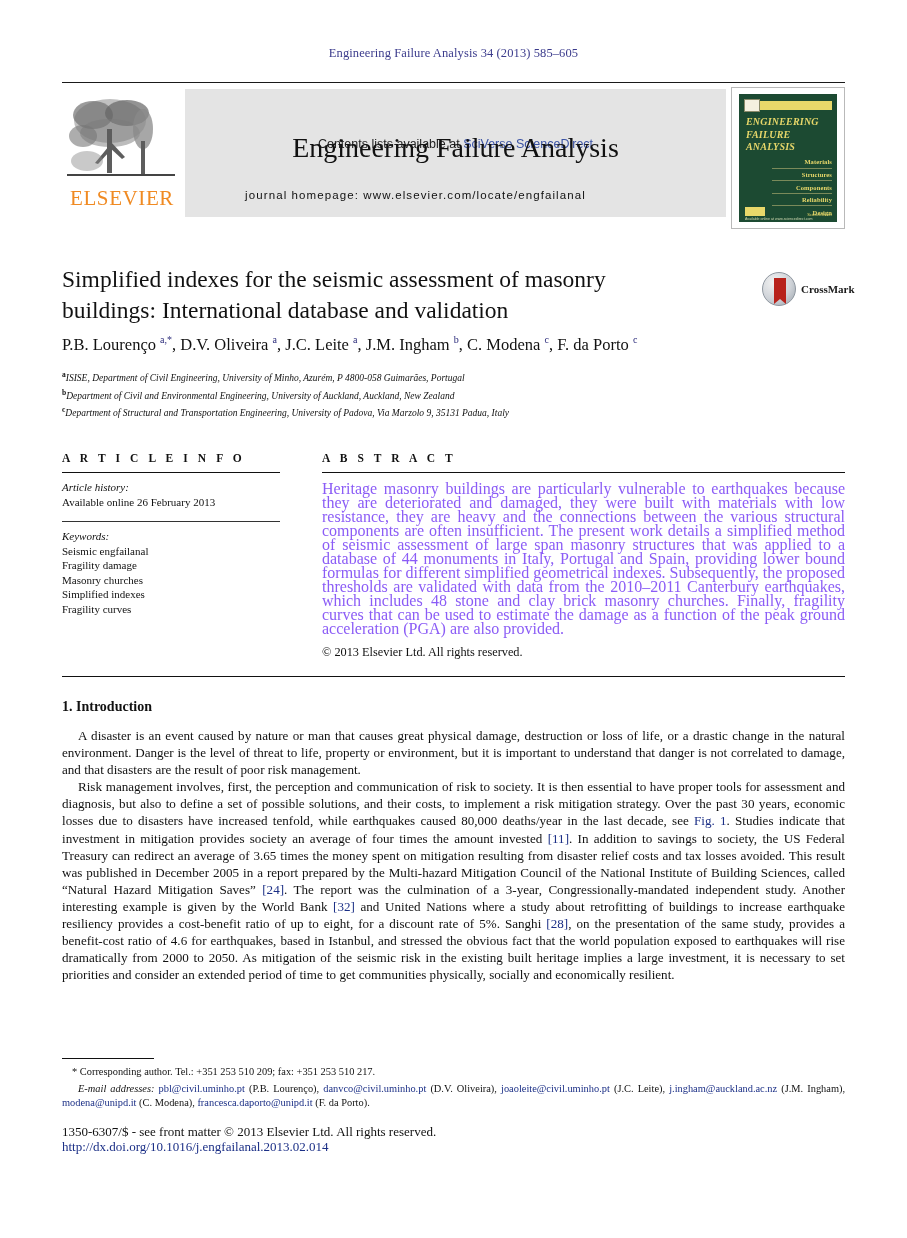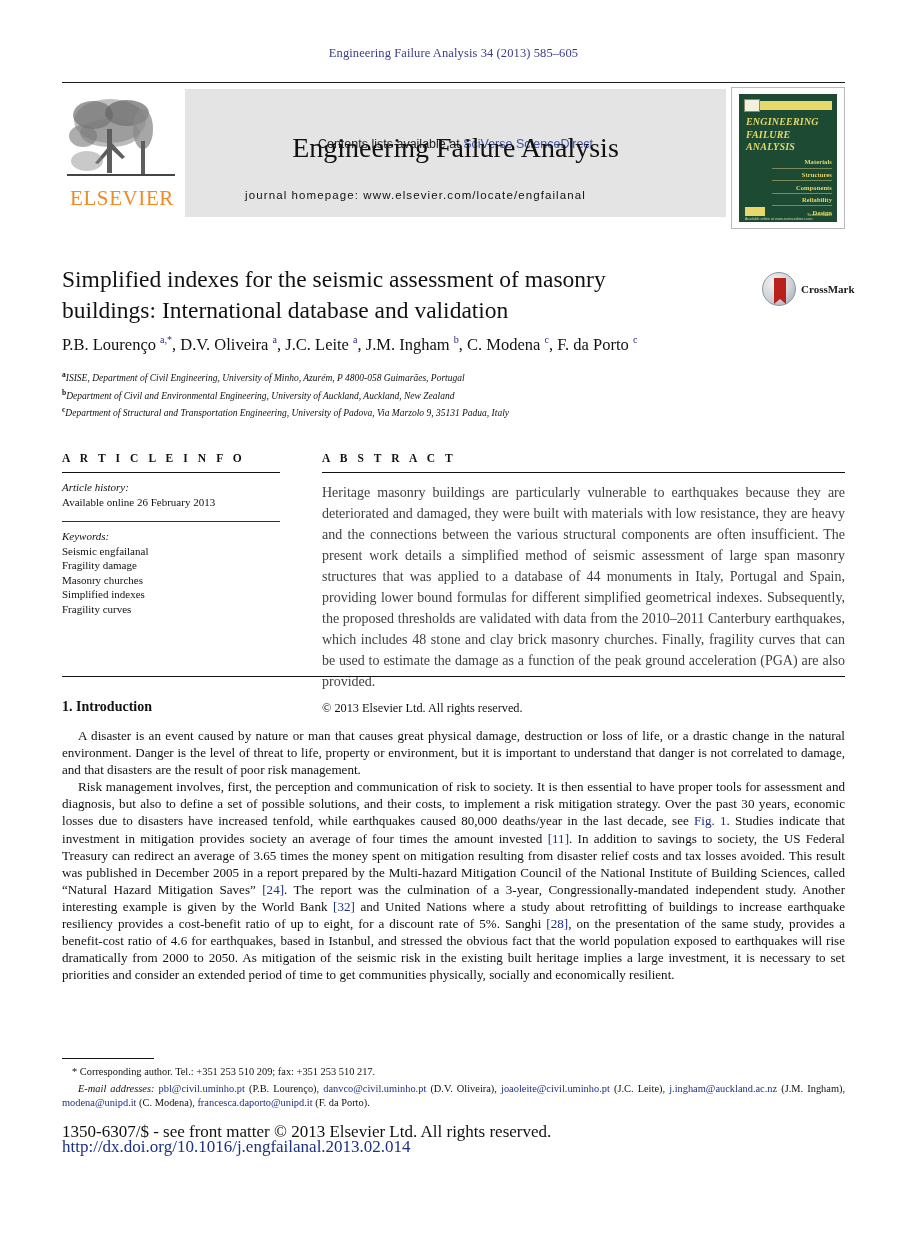--- a/index.html
+++ b/index.html
@@ -313,24 +313,24 @@
   }
   .info-block {
     margin-top: 7px;
     font-size: 11px;
     line-height: 14.5px;
     color: #111;
   }
   .info-block .it { font-style: italic; }
   .abstract-body {
     margin-top: 9px;
-    font-size: 14px;
-    line-height: 21px;
+    font-size: 16px;
+    line-height: 14px;
     text-align: justify;
-    color: #404040;
+    color: #8b5cf6;
     hyphens: none;
   }
   .copyright {
     margin-top: 9px;
     text-align: left;
     font-size: 12.3px;
     color: #111;
   }
   .abs-rule-bottom {
     position: absolute;
@@ -382,21 +382,21 @@
   }
   .footnotes .fn-line { text-indent: 10px; }
   .footnotes .fn-email { text-indent: 16px; margin-top: 3px; }
   .footnotes .it { font-style: italic; }
 
   .imprint {
     position: absolute;
     left: 62px;
     top: 1124px;
     width: 783px;
-    font-size: 17px;
+    font-size: 13px;
     line-height: 15px;
     color: #111;
   }
   .imprint .doi { color: #1b2f86; }
 </style>
 </head>
 <body>
 
 <div class="page">
 

